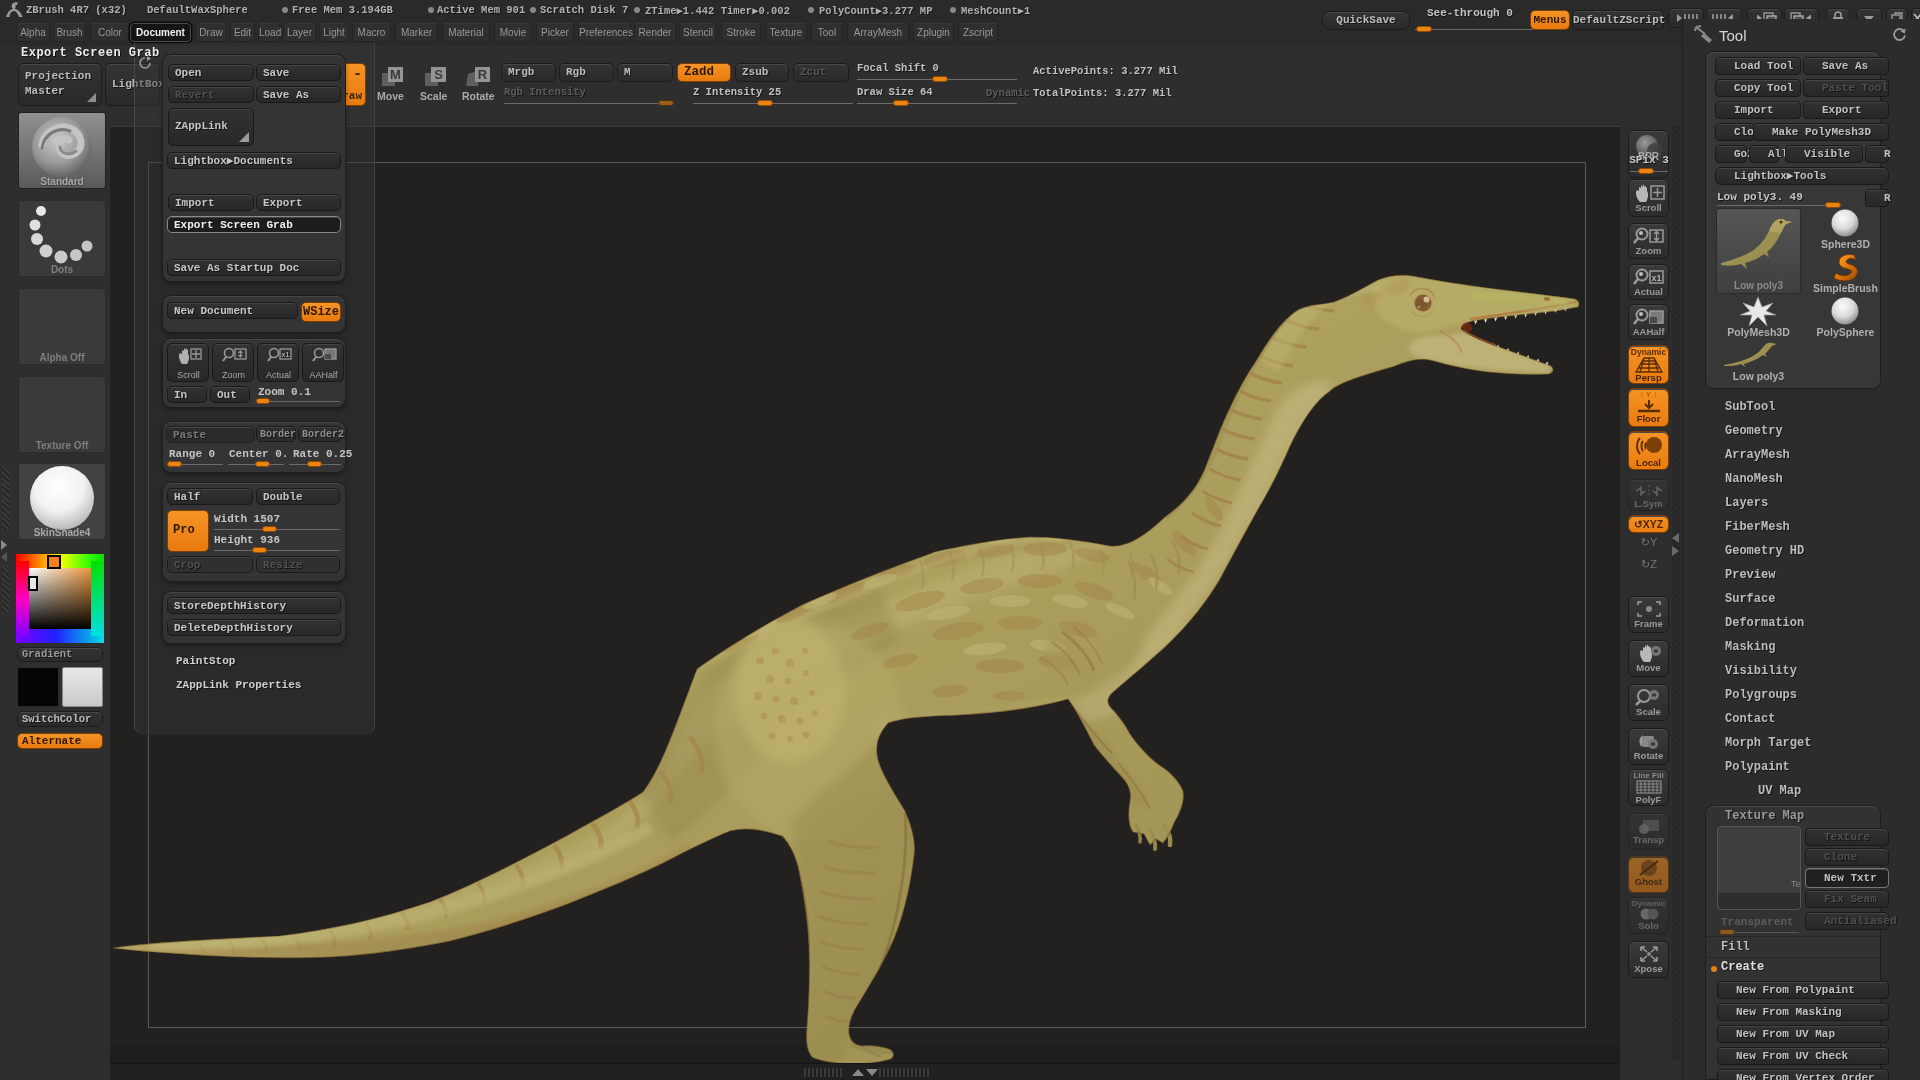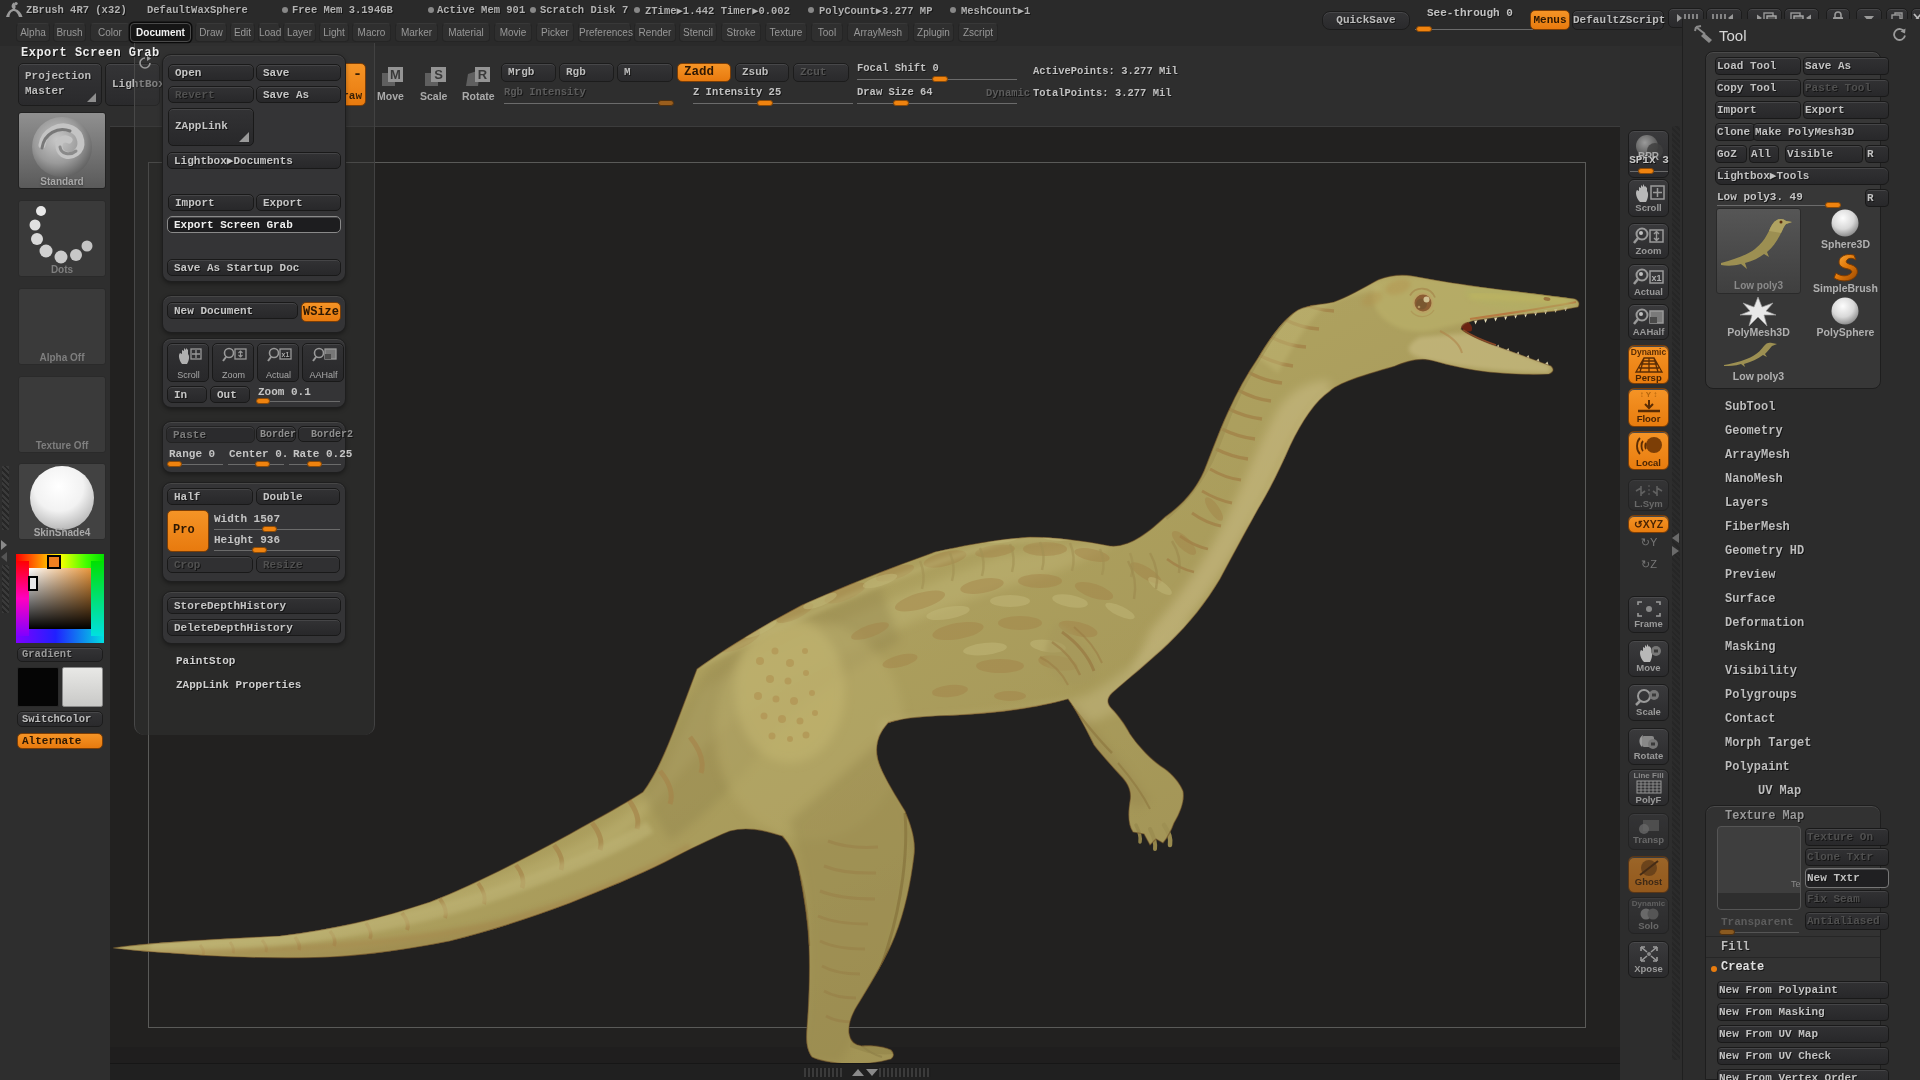--- a/index.html
+++ b/index.html
@@ -34,21 +34,21 @@
 .tile { position:absolute; left:18px; width:88px; height:77px; background:#3a3a3a; border:1px solid #2a2a2a; border-radius:3px; }
 .tilelbl { position:absolute; left:0; right:0; bottom:1px; text-align:center; font-size:10px; font-weight:bold; color:#7e7e7e; }
 
 #rail { position:absolute; left:1620px; top:46px; width:62px; height:1034px; background:#2d2d2d; }
 .rbtn { position:absolute; left:8px; width:41px; background:linear-gradient(#3a3a3c,#2b2b2d); border:1px solid #1b1b1b; box-shadow:inset 0 1px 0 #4a4a4c; border-radius:6px; color:#9a9a9a; font-size:10px; font-weight:bold; text-align:center; }
 .rbtn.orange { background:linear-gradient(#f59426,#e87c0e); border-color:#7c3e06; color:#3a2005; }
 .rbtn.dim { opacity:0.55; }
 
 #rightpanel { position:absolute; left:1682px; top:19px; width:238px; height:1061px; background:#2c2c2c; border-left:1px solid #1f1f1f; }
 .panelbox { position:absolute; background:#373737; border:1px solid #1e1e1e; border-radius:8px; box-shadow:inset 0 1px 0 #4a4a4a; }
-.pb { position:absolute; height:18px; line-height:17px; background:linear-gradient(#313133,#28282a); border:1px solid #191919; box-shadow:inset 0 1px 0 #454547; border-radius:4px; color:#c2c2c2; font-weight:bold; font-size:11px; font-family:'Liberation Mono',monospace; padding-left:1px; text-shadow:1px 1px 0 #141414; }
+.pb { position:absolute; height:18px; line-height:17px; background:linear-gradient(#313133,#28282a); border:1px solid #191919; box-shadow:inset 0 1px 0 #454547; border-radius:4px; color:#c2c2c2; font-weight:bold; font-size:11px; font-family:'Liberation Mono',monospace; padding-left:18px; text-shadow:1px 1px 0 #141414; }
 .pb.dis { color:#4f4f4f; }
 .sect { position:absolute; left:42px; font-size:12px; font-family:'Liberation Mono',monospace; font-weight:bold; color:#bdbdbd; text-shadow:1px 1px 0 #141414; }
 
 #docshadow { position:absolute; left:134px; top:43px; width:241px; height:692px; background:rgba(54,54,54,0.45); border-radius:0 0 10px 10px; border-left:1px solid #484848; border-right:1px solid #424242; }
 .dm { position:absolute; background:linear-gradient(#323234,#28282a); border:1px solid #191919; box-shadow:inset 0 1px 0 #454547; border-radius:5px; color:#c6c6c6; font-weight:bold; font-size:11px; font-family:'Liberation Mono',monospace; padding-left:6px; text-shadow:1px 1px 0 #141414; height:17px; line-height:16px; }
 .dm.dis { color:#505050; }
 .dmgroup { position:absolute; background:#343436; border:1px solid #1e1e1e; border-radius:9px; box-shadow:inset 0 1px 0 #464646, 0 2px 4px rgba(0,0,0,0.35); }
 </style>
 </head>
 <body>
@@ -914,21 +914,21 @@
 <div class="txt" style="left:305px;top:370px;width:37px;text-align:center;font-size:9px;color:#a8a8a8;">AAHalf</div>
 <div class="dm" style="left:167px;top:386px;width:40px;">In</div>
 <div class="dm" style="left:210px;top:386px;width:40px;">Out</div>
 <div class="txt" style="left:258px;top:386px;font-size:11px;font-family:'Liberation Mono',monospace;font-weight:bold;color:#c4c4c4;">Zoom 0.1</div>
 <div class="sliderline" style="left:256px;top:401px;width:84px;"></div>
 <div class="sliderhandle" style="left:256px;top:398px;width:14px;"></div>
 
 <div class="dmgroup" style="left:162px;top:421px;width:184px;height:52px;"></div>
 <div class="dm dis" style="left:166px;top:426px;width:89px;background:#2b2b2d;border-color:#222;color:#7a7a7a;">Paste</div>
 <div class="dm dis" style="left:256px;top:426px;width:40px;height:16px;line-height:15px;background:#2d2d2f;color:#8f8f8f;font-size:10px;padding-left:3px;">Border</div>
-<div class="dm dis" style="left:298px;top:426px;width:44px;height:16px;line-height:15px;background:#2d2d2f;color:#8f8f8f;font-size:10px;padding-left:12px;">Border2</div>
+<div class="dm dis" style="left:298px;top:426px;width:44px;height:16px;line-height:15px;background:#2d2d2f;color:#8f8f8f;font-size:10px;padding-left:3px;">Border2</div>
 <div class="txt" style="left:169px;top:448px;font-size:11px;font-family:'Liberation Mono',monospace;font-weight:bold;color:#c4c4c4;">Range 0</div>
 <div class="txt" style="left:229px;top:448px;font-size:11px;font-family:'Liberation Mono',monospace;font-weight:bold;color:#c4c4c4;">Center 0.</div>
 <div class="txt" style="left:293px;top:448px;font-size:11px;font-family:'Liberation Mono',monospace;font-weight:bold;color:#c4c4c4;">Rate 0.25</div>
 <div class="sliderline" style="left:167px;top:464px;width:56px;"></div>
 <div class="sliderhandle" style="left:167px;top:461px;width:15px;"></div>
 <div class="sliderline" style="left:228px;top:464px;width:56px;"></div>
 <div class="sliderhandle" style="left:255px;top:461px;width:15px;"></div>
 <div class="sliderline" style="left:289px;top:464px;width:52px;"></div>
 <div class="sliderhandle" style="left:307px;top:461px;width:15px;"></div>
 

